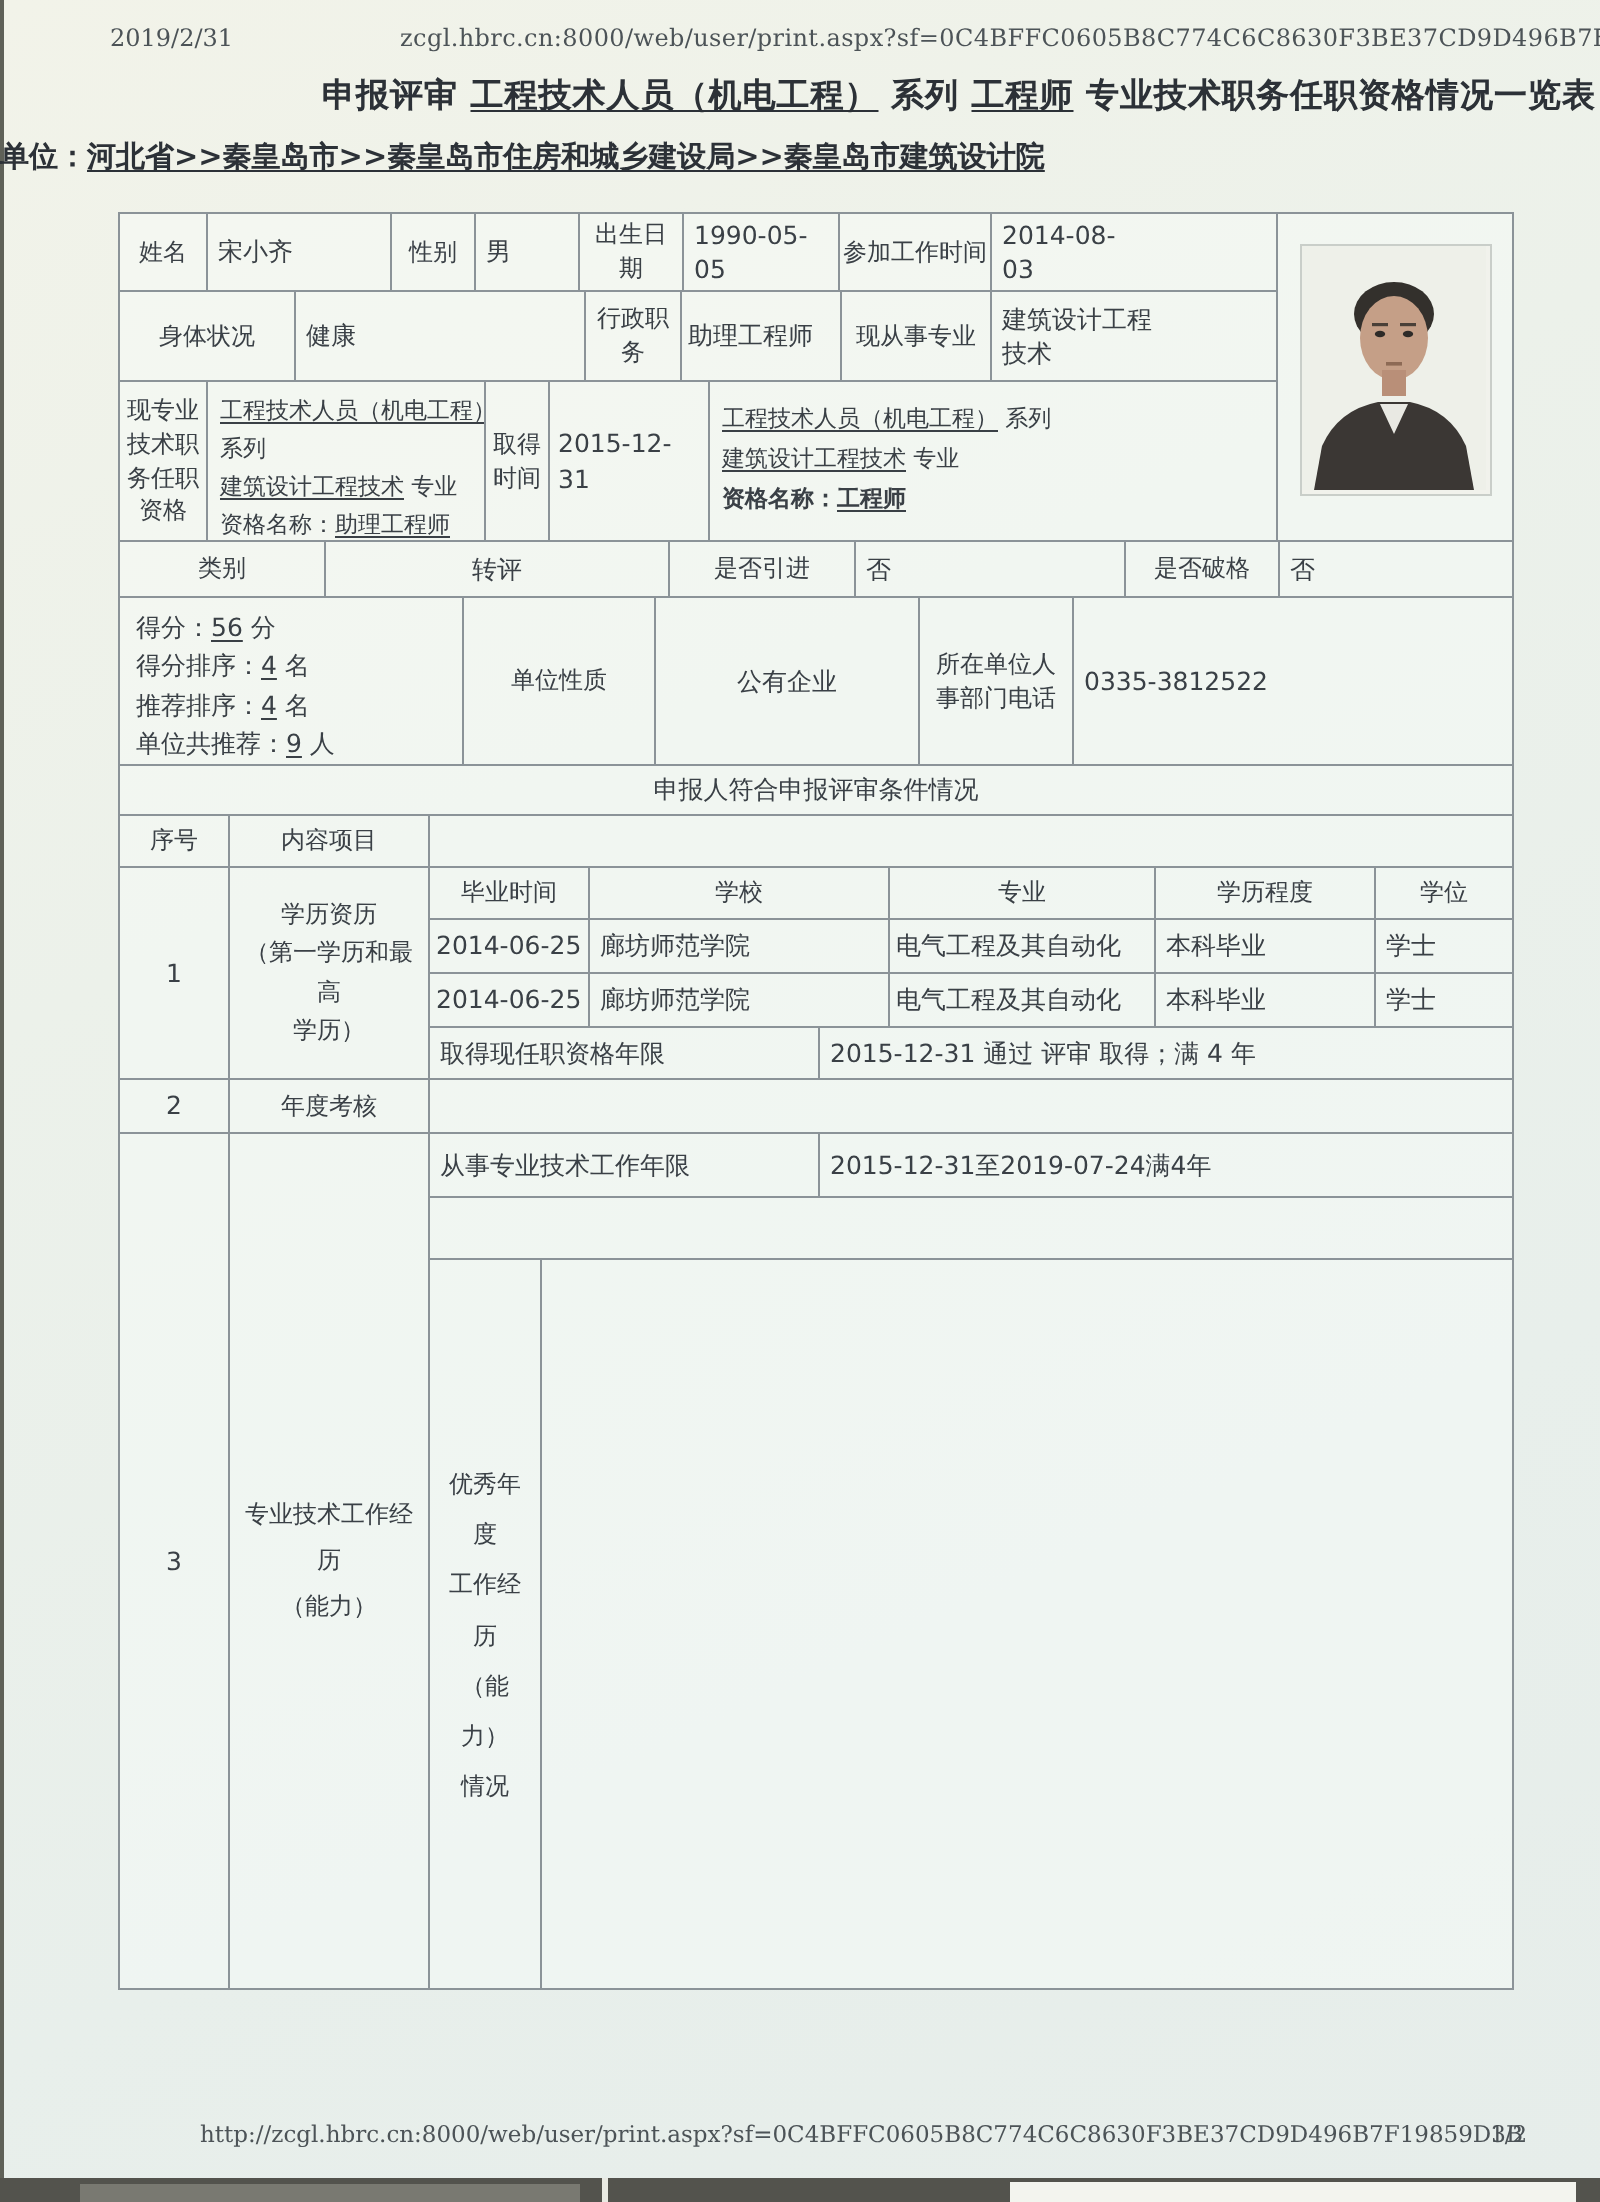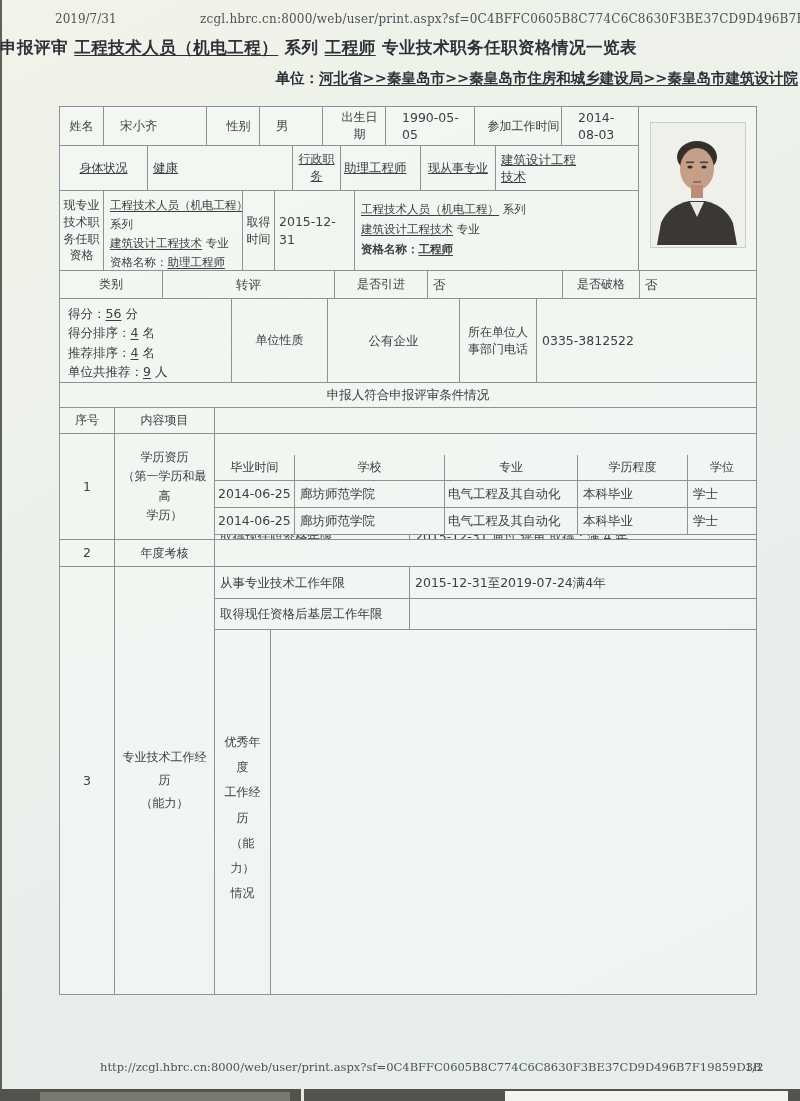--- a/index.html
+++ b/index.html
@@ -10,23 +10,23 @@
   html,body{margin:0;padding:0;}
   body{
     width:800px;height:1101px;position:relative;overflow:hidden;
     background:linear-gradient(155deg,#f2f3e9 0%,#ecf1ea 35%,#e8efeb 70%,#e6edea 100%);
     font-family:"DejaVu Sans",sans-serif;color:var(--txt);
   }
   .edge-left{position:absolute;left:0;top:0;width:2px;height:1101px;background:#5f6158;}
   .print-head{position:absolute;top:12px;font-family:"DejaVu Serif",serif;font-size:12px;color:#4c5357;white-space:nowrap;}
   .print-date{left:55px;}
   .print-url{left:200px;letter-spacing:.2px;}
-  .doc-title{position:absolute;top:37px;left:0;width:798px;text-align:left;
+  .doc-title{position:absolute;top:37px;left:0;width:798px;text-align:right;
     font-size:16.5px;font-weight:bold;color:var(--title);letter-spacing:.5px;white-space:nowrap;}
-  .doc-unit{position:absolute;top:69px;left:0;width:798px;text-align:right;
+  .doc-unit{position:absolute;top:69px;left:0;width:798px;text-align:left;
     font-size:14.5px;font-weight:bold;color:var(--title);white-space:nowrap;}
   .u{text-decoration:underline;text-underline-offset:2px;}
 
   .sheet{
     position:absolute;left:59px;top:106px;width:698px;height:889px;
     border:1.5px solid var(--bc);box-sizing:border-box;
     background:rgba(249,252,250,.45);
     display:flex;flex-direction:column;
   }
   .row{display:flex;border-top:1px solid var(--bc);box-sizing:border-box;min-height:0;}
@@ -51,49 +51,49 @@
   .next-page{position:absolute;left:0;bottom:0;width:800px;height:12px;background:#53534d;}
   .np-smudge{position:absolute;left:40px;top:3px;width:250px;height:9px;background:#a8a89e;opacity:.45;}
   .np-line{position:absolute;left:301px;top:0;width:3px;height:12px;background:#e9eae2;}
   .np-white{position:absolute;left:505px;top:2px;width:283px;height:10px;background:#f3f4ee;}
 </style>
 </head>
 <body>
 
 <div class="edge-left"></div>
 
-<div class="print-head print-date">2019/7/31</div>
+<div class="print-head print-date">2019/2/31</div>
 <div class="print-head print-url">zcgl.hbrc.cn:8000/web/user/print.aspx?sf=0C4BFFC0605B8C774C6C8630F3BE37CD9D496B7F19859D3B</div>
 
 <div class="doc-title">
   <span>申报评审 </span><span class="u">工程技术人员（机电工程）</span><span> 系列 </span><span class="u">工程师</span><span> 专业技术职务任职资格情况一览表</span>
 </div>
 <div class="doc-unit">
   <span>单位：</span><span class="u">河北省&gt;&gt;秦皇岛市&gt;&gt;秦皇岛市住房和城乡建设局&gt;&gt;秦皇岛市建筑设计院</span>
 </div>
 
 <div class="sheet">
 
   <div class="row first" style="height:163px;">
     <div class="col" style="width:578px;">
 
-      <div class="row first" style="height:38px;gap:11px;">
+      <div class="row first" style="height:38px;">
         <div class="c sm" style="width:44px;">姓名</div>
         <div class="c left" style="width:92px;">宋小齐</div>
         <div class="c sm" style="width:42px;">性别</div>
         <div class="c left" style="width:52px;">男</div>
         <div class="c sm" style="width:52px;padding:2px 2px;">出生日期</div>
         <div class="c left" style="width:78px;">1990-05-05</div>
         <div class="c sm" style="width:76px;padding:2px 2px;white-space:nowrap;">参加工作时间</div>
         <div class="c left nr" style="flex:1;">
             <span style="max-width:66px;">2014-08-03</span>
           </div>
       </div>
 
-      <div class="row" style="height:45px;text-decoration:underline;">
+      <div class="row" style="height:45px;">
         <div class="c sm" style="width:88px;">身体状况</div>
         <div class="c left" style="width:145px;">健康</div>
         <div class="c sm" style="width:48px;padding:2px 1px;">行政职务</div>
         <div class="c left" style="width:80px;padding:2px 3px;">助理工程师</div>
         <div class="c sm" style="width:75px;padding:2px 2px;">现从事专业</div>
         <div class="c left nr" style="flex:1;">
             <span style="max-width:84px;">建筑设计工程技术</span>
           </div>
       </div>
 
@@ -172,21 +172,21 @@
 
   <div class="row" style="height:106px;">
     <div class="c" style="width:55px;">1</div>
     <div class="c sm" style="width:100px;padding:2px 2px;">
       <span class="lines" style="line-height:1.6;">
         <span>学历资历</span>
         <span>（第一学历和最高</span>
         <span>学历）</span>
       </span>
     </div>
-    <div class="col" style="flex:1;margin-top:21px;">
+    <div class="col" style="flex:1;">
       <div class="row first" style="height:25px;">
         <div class="c sm" style="width:80px;">毕业时间</div>
         <div class="c sm" style="width:150px;">学校</div>
         <div class="c sm" style="width:133px;">专业</div>
         <div class="c sm" style="width:110px;">学历程度</div>
         <div class="c sm nr" style="flex:1;">学位</div>
       </div>
       <div class="row" style="height:27px;">
         <div class="c left" style="width:80px;padding:2px 3px;">2014-06-25</div>
         <div class="c left" style="width:150px;">廊坊师范学院</div>
@@ -220,21 +220,20 @@
         <span>专业技术工作经历</span>
         <span>（能力）</span>
       </span>
     </div>
     <div class="col" style="flex:1;">
       <div class="row first" style="height:31px;">
         <div class="c left" style="width:195px;">从事专业技术工作年限</div>
         <div class="c left nr" style="flex:1;">2015-12-31至2019-07-24满4年</div>
       </div>
       <div class="row" style="height:31px;">
-        <div class="c left" style="width:195px;">取得现任资格后基层工作年限</div>
         <div class="c left nr" style="flex:1;"></div>
       </div>
       <div class="row" style="flex:1;">
         <div class="c sm top exp-label" style="width:56px;padding-top:100px;">
           <span class="lines" style="line-height:2.2;">
             <span>优秀年度</span>
             <span>工作经历</span>
             <span>（能力）</span>
             <span>情况</span>
           </span>

